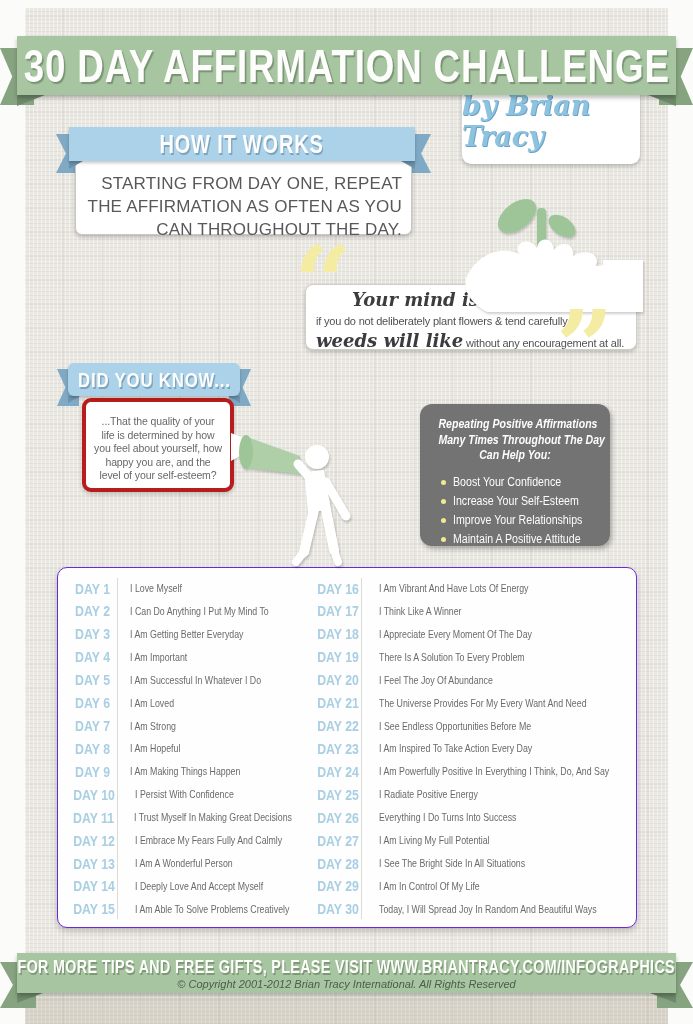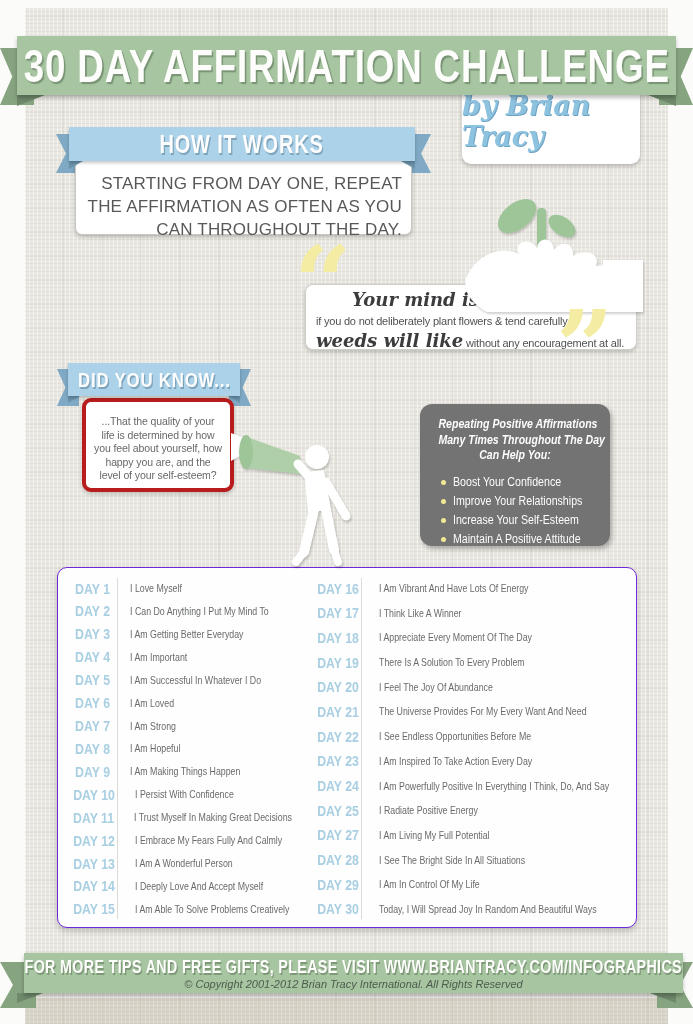--- a/index.html
+++ b/index.html
@@ -79,21 +79,21 @@
   .q-line1 { line-height:24px; }
   .q-line2 { line-height:17px; font-size:11px; letter-spacing:-.2px; color:#515153; white-space:nowrap; }
   .q-line3 { line-height:22px; white-space:nowrap; }
   .quote-mark { position:absolute; z-index:3; font-family:"DejaVu Serif", serif; font-weight:bold;
     font-size:100px; line-height:100px; color:#f3eca2; pointer-events:none; }
   .quote-mark.open { left:294px; top:232px; }
   .quote-mark.close { left:556px; top:296px; }
 
   
   .dyk-bar { left:68px; top:363px; width:172px; height:33px; background:#abd2e9;
-    box-shadow:0 2px 3px rgba(0,0,0,.22); }
+    box-shadow:0 2px 3px rgba(0,0,0,.22);border-radius:6px; }
   .dyk-text { font-size:21px; color:#fdfdfd; transform:scaleX(.8); letter-spacing:1px;
     text-shadow:1.5px 1.5px 0 rgba(90,125,150,.55); }
   .dyk-tail { top:369px; width:22px; height:37px; background:#7fa9c4; }
   .dyk-tail.tl { left:57px; clip-path:polygon(0 0,100% 0,100% 100%,0 100%,38% 50%); }
   .dyk-tail.tr { left:229px; clip-path:polygon(0 0,100% 0,62% 50%,100% 100%,0 100%); }
   .dyk-fold.fl { left:68px; top:396px; width:12px; height:7px; background:#6b93ab;
     clip-path:polygon(0 0,100% 0,0 100%); }
   .dyk-fold.fr { left:228px; top:396px; width:12px; height:7px; background:#6b93ab;
     clip-path:polygon(0 0,100% 0,100% 100%); }
 
@@ -133,21 +133,21 @@
   .col-right { left:250px; width:326px; }
   .day-row { display:flex; align-items:center; height:22px; }
   .day-label { flex:0 0 46px; text-align:right; font-weight:bold; font-size:15px;
     color:#a9cfe3; transform:scaleX(.82); transform-origin:100% 50%; white-space:nowrap; }
   .day-text { margin-left:20px; font-size:11px; color:#696a6c; white-space:nowrap;
     transform:scaleX(.8); transform-origin:0 50%; }
   .vline { position:absolute; top:10px; height:341px; width:1px; background:#dddbd5; }
   .vline.l { left:59px; } .vline.r { left:303px; }
 
   
-  .footer-bar { left:24px; top:953px; width:659px; height:40px; background:#a6c5a0;
+  .footer-bar { left:17px; top:953px; width:659px; height:40px; background:#a6c5a0;
     box-shadow:0 3px 4px rgba(0,0,0,.25); flex-direction:column; justify-content:flex-start;
     padding-top:3px; }
   .footer-text { font-size:19px; color:#fdfdfb; transform:scaleX(.75); letter-spacing:.5px;
     text-shadow:1.5px 1.5px 0 rgba(92,114,88,.55); }
   .footer-copy { font-size:11px; font-style:italic; color:#4e5b4e; margin-top:0; }
   .footer-tail { top:962px; width:36px; height:46px; background:#87a481; }
   .footer-tail.tl { left:0; clip-path:polygon(0 0,100% 0,100% 100%,0 100%,36% 50%); }
   .footer-tail.tr { left:657px; clip-path:polygon(0 0,100% 0,64% 50%,100% 100%,0 100%); }
   .footer-fold.fl { left:17px; top:993px; width:26px; height:10px; background:#6f8a6b;
     clip-path:polygon(0 0,100% 0,0 100%); }
@@ -247,26 +247,26 @@
     </div>
   <div class="benefits-list">
 
       <div class="benefit-row">
         <span class="dot"></span>
         <span class="benefit-text">Boost Your Confidence</span>
       </div>
 
       <div class="benefit-row">
         <span class="dot"></span>
-        <span class="benefit-text">Improve Your Relationships</span>
+        <span class="benefit-text">Increase Your Self-Esteem</span>
       </div>
 
       <div class="benefit-row">
         <span class="dot"></span>
-        <span class="benefit-text">Increase Your Self-Esteem</span>
+        <span class="benefit-text">Improve Your Relationships</span>
       </div>
 
       <div class="benefit-row">
         <span class="dot"></span>
         <span class="benefit-text">Maintain A Positive Attitude</span>
       </div>
     </div>
 </div>
 
 <div class="days-panel">
@@ -394,20 +394,24 @@
       <div class="day-row">
         <span class="day-label">DAY 24</span>
         <span class="day-text">I Am Powerfully Positive In Everything I Think, Do, And Say</span>
       </div>
 
       <div class="day-row">
         <span class="day-label">DAY 25</span>
         <span class="day-text">I Radiate Positive Energy</span>
       </div>
 
+      <div class="day-row">
+        <span class="day-label">DAY 26</span>
+        <span class="day-text">Everything I Do Turns Into Success</span>
+      </div>
 
       <div class="day-row">
         <span class="day-label">DAY 27</span>
         <span class="day-text">I Am Living My Full Potential</span>
       </div>
 
       <div class="day-row">
         <span class="day-label">DAY 28</span>
         <span class="day-text">I See The Bright Side In All Situations</span>
       </div>

